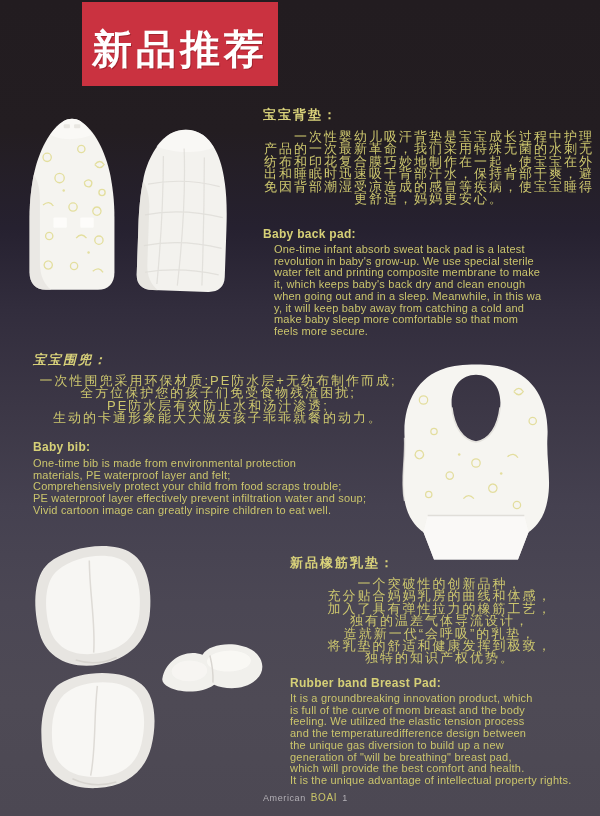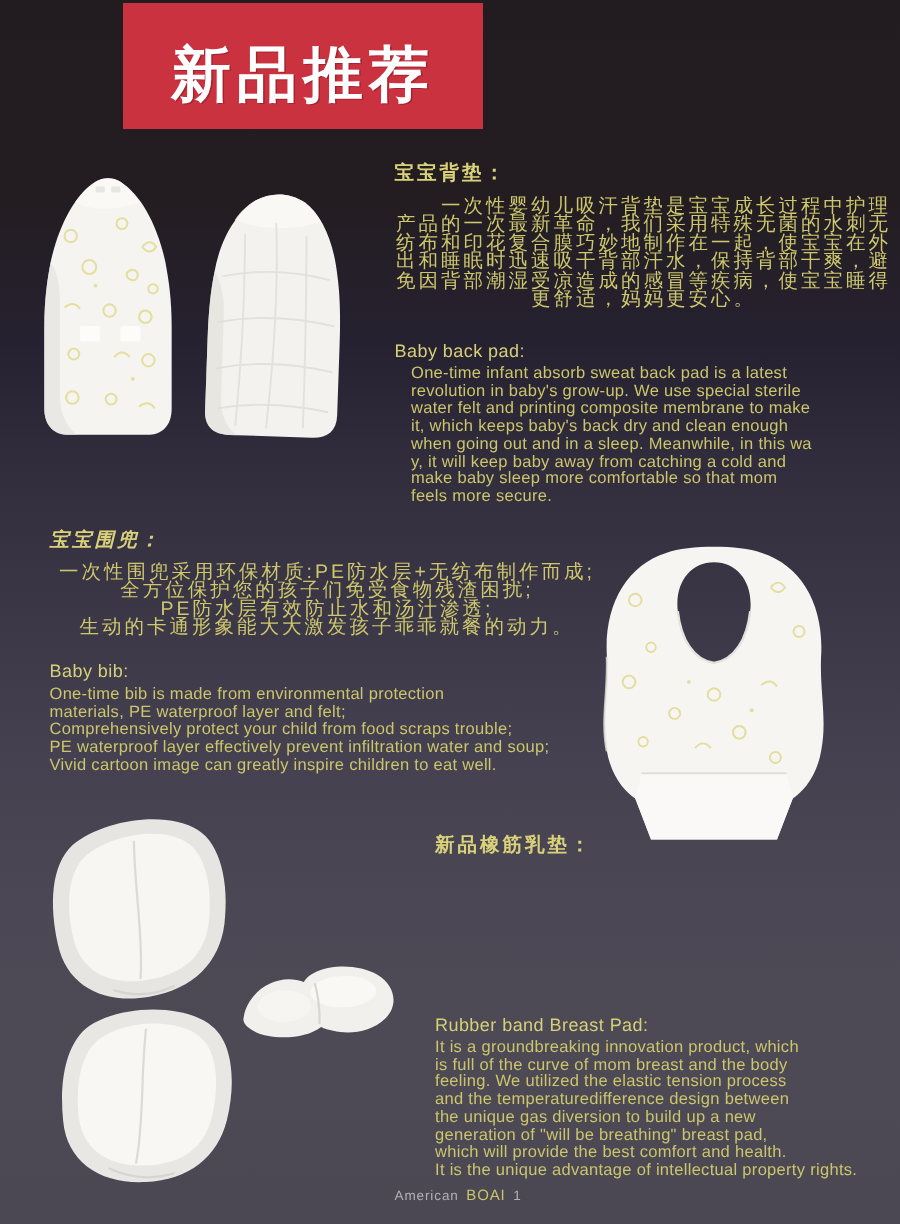--- a/index.html
+++ b/index.html
@@ -7,33 +7,33 @@
     position:relative;
     width:600px;height:816px;
     overflow:hidden;
     font-family:"Liberation Sans", sans-serif;
     background:linear-gradient(180deg,
       #221c20 0%, #231d21 16%, #262130 28%, #322d3d 38%,
       #3c3746 50%, #454150 62%, #4b4754 74%, #4e4a55 86%, #4c4853 100%);
   }
   
   .banner{
-    position:absolute;left:82px;top:2px;width:240px;height:84px;
+    position:absolute;left:82px;top:2px;width:196px;height:84px;
     background:#ca3240;
     display:flex;align-items:center;justify-content:center;
   }
   .banner-text{
     color:#ffffff;font-size:40px;font-weight:bold;letter-spacing:4px;
     padding-top:10px;text-shadow:1px 1px 0 #a3242f;
   }
   
   .txt{position:absolute;white-space:pre;}
   .zh-title{font-size:13px;font-weight:bold;color:#d9d27a;letter-spacing:2px;}
   .zh-body{font-size:13px;line-height:12.4px;color:#cdc76e;letter-spacing:2px;text-align:center;}
-  .en-title{font-size:12px;font-weight:normal;color:#d6d077;letter-spacing:0.3px;}
+  .en-title{font-size:12px;font-weight:bold;color:#d6d077;letter-spacing:0.3px;}
   .en-body{font-size:11px;line-height:11.7px;color:#cbc56c;letter-spacing:0.2px;}
 
   .s1-zht{left:263px;top:106px;}
   .s1-zhb{left:263px;top:131px;width:332px;}
   .s1-ent{left:263px;top:227px;}
   .s1-enb{left:274px;top:244px;width:332px;}
 
   .s2-zht{left:33px;top:351px;font-style:italic;}
   .s2-zhb{left:33px;top:375px;width:370px;}
   .s2-ent{left:33px;top:440px;}
@@ -189,20 +189,27 @@
     </svg>
     <svg class="bp-side" width="110" height="62" viewBox="0 0 105 58">
       <path d="M4,36 C7,20 26,8 43,15 C50,4 76,3 90,12 C101,19 103,32 94,40 C82,51 63,49 53,44 C42,52 20,51 10,45 C5,42 3,39 4,36 Z" fill="#f1f0ec"></path>
       <ellipse cx="68" cy="22" rx="21" ry="10" fill="#faf9f6" opacity="0.85"></ellipse>
       <ellipse cx="30" cy="30" rx="17" ry="10" fill="#f8f7f4" opacity="0.75"></ellipse>
       <path d="M50,16 q3,14 2,26" stroke="#d9d6d1" stroke-width="1.4" fill="none"></path>
     </svg>
   </div>
 
   <div class="txt zh-title s3-zht">新品橡筋乳垫：</div>
+  <div class="txt zh-body  s3-zhb">一个突破性的创新品种，
+充分贴合妈妈乳房的曲线和体感，
+加入了具有弹性拉力的橡筋工艺，
+独有的温差气体导流设计，
+造就新一代“会呼吸”的乳垫，
+将乳垫的舒适和健康发挥到极致，
+独特的知识产权优势。</div>
   <div class="txt en-title s3-ent">Rubber band Breast Pad:</div>
   <div class="txt en-body  s3-enb">It is a groundbreaking innovation product, which
 is full of the curve of mom breast and the body
 feeling. We utilized the elastic tension process
 and the temperaturedifference design between
 the unique gas diversion to build up a new
 generation of "will be breathing" breast pad,
 which will provide the best comfort and health.
 It is the unique advantage of intellectual property rights.</div>
 

